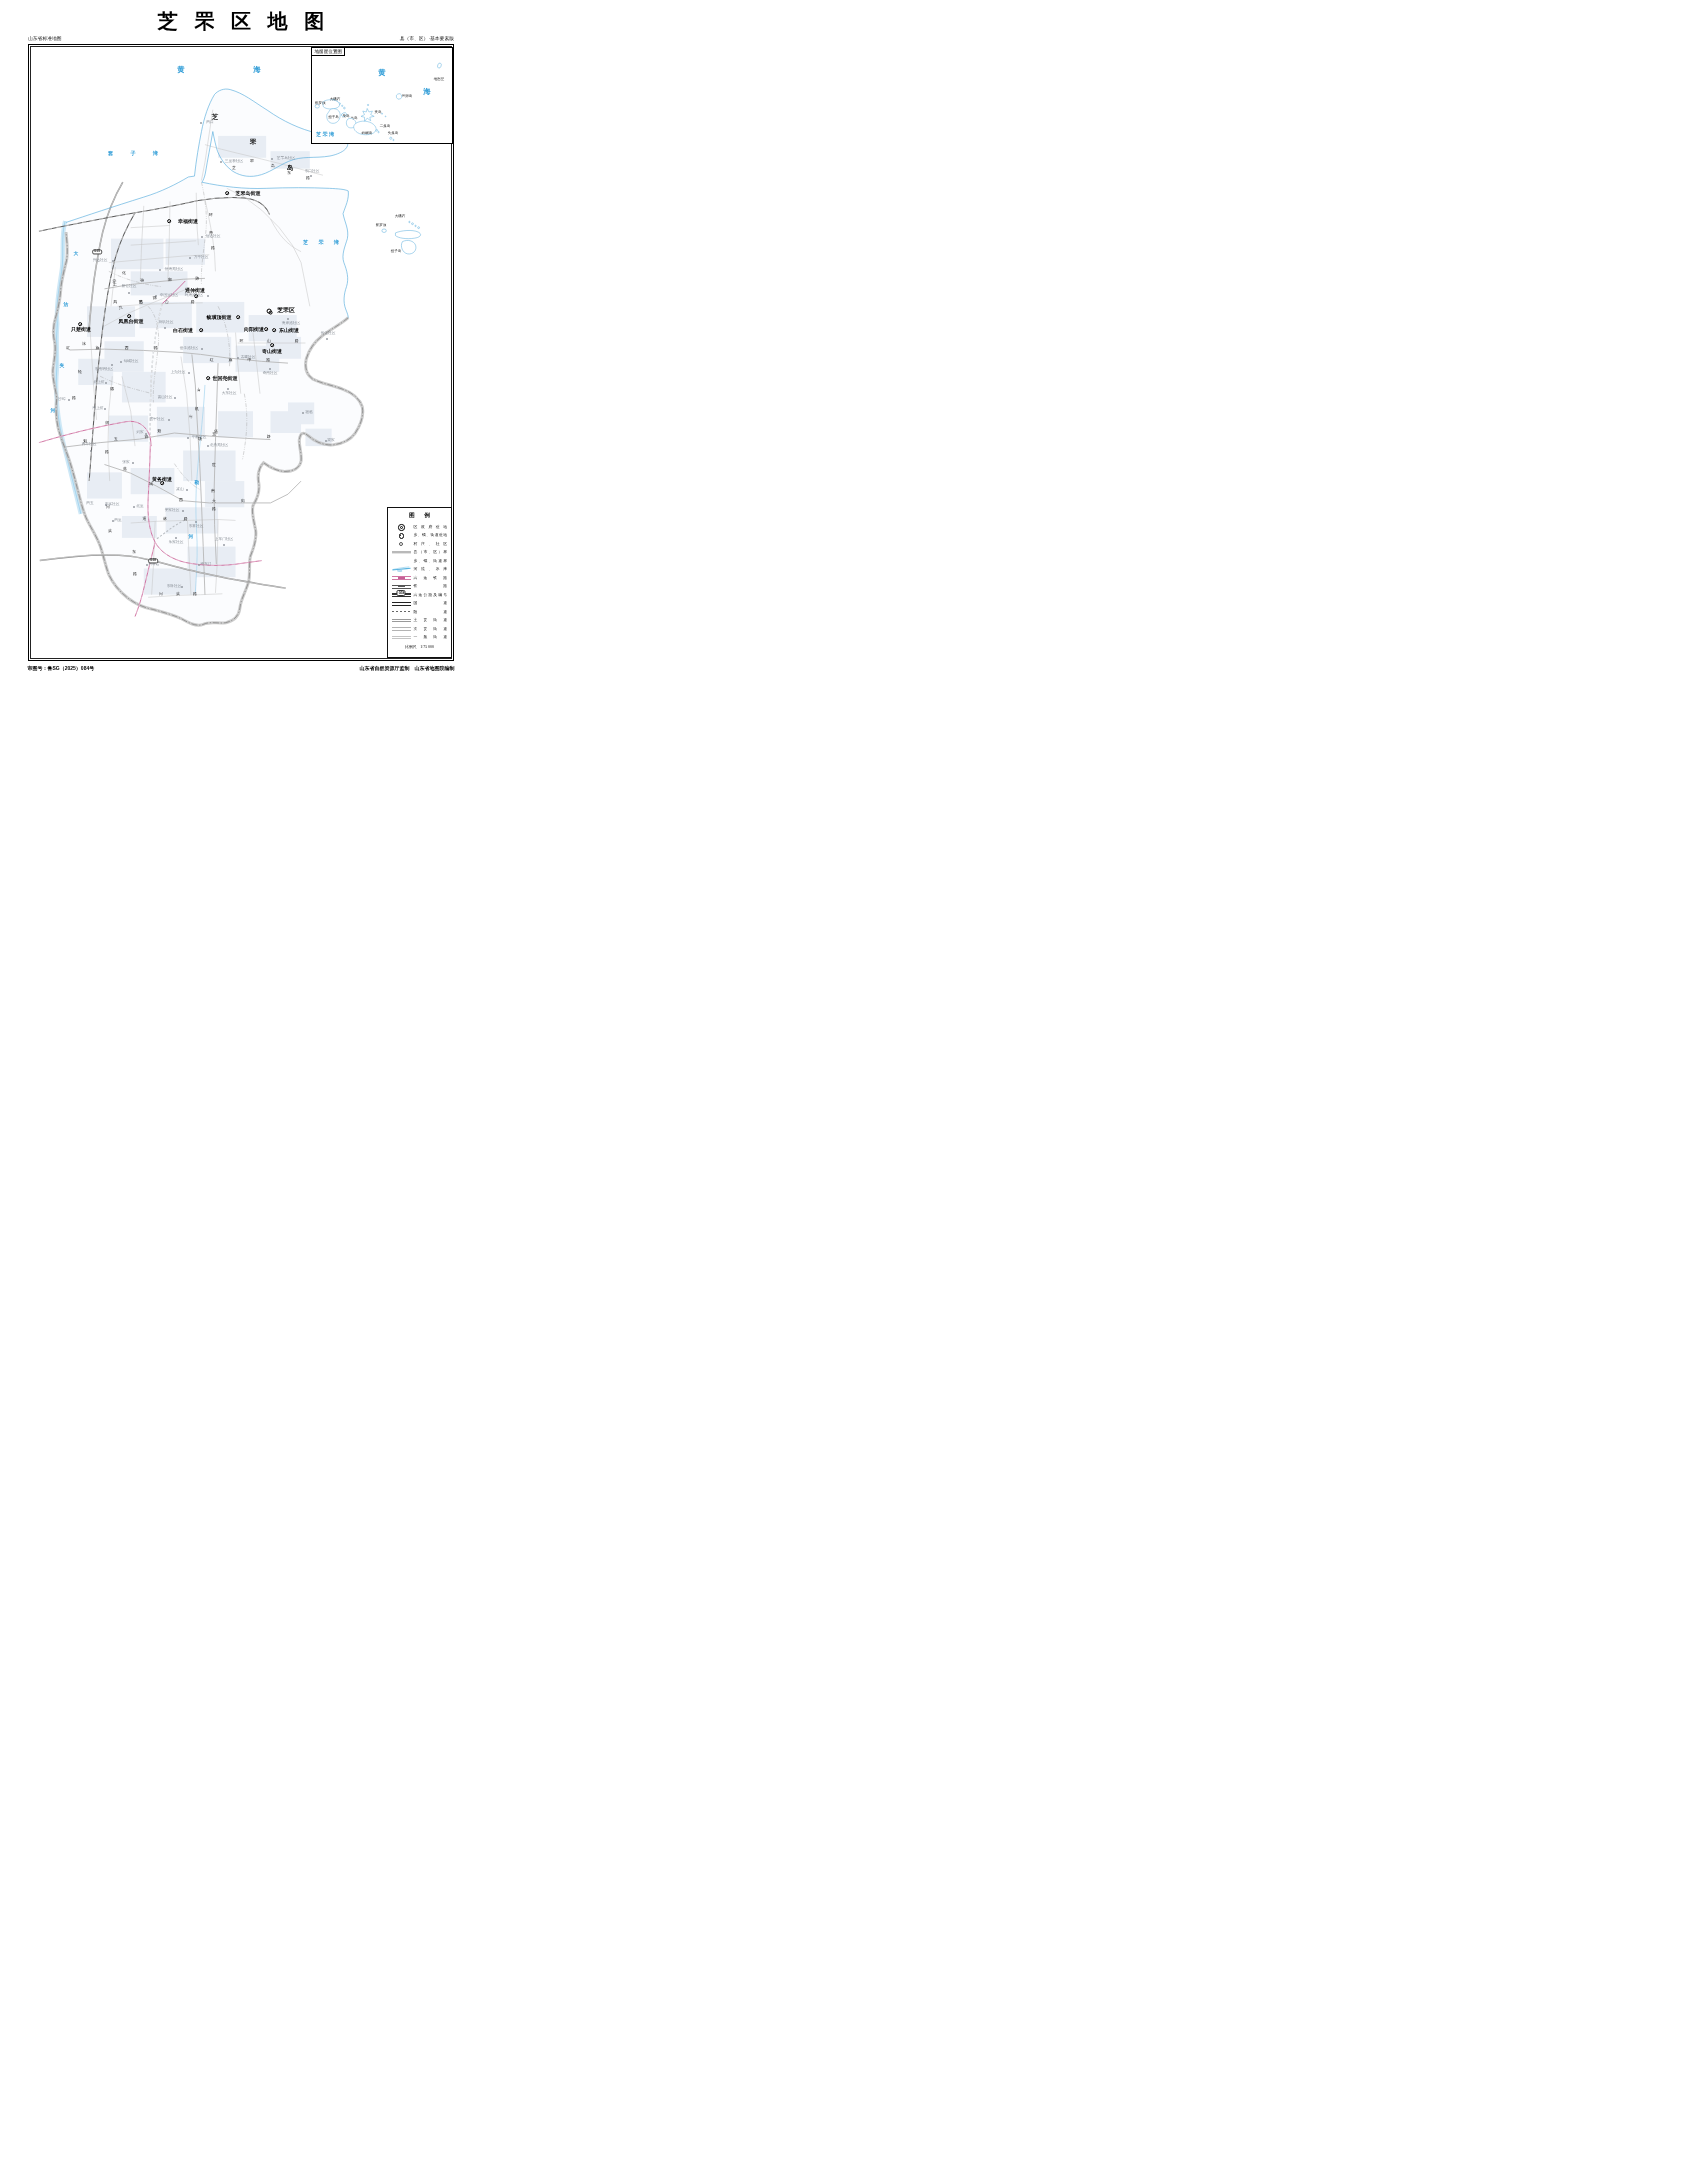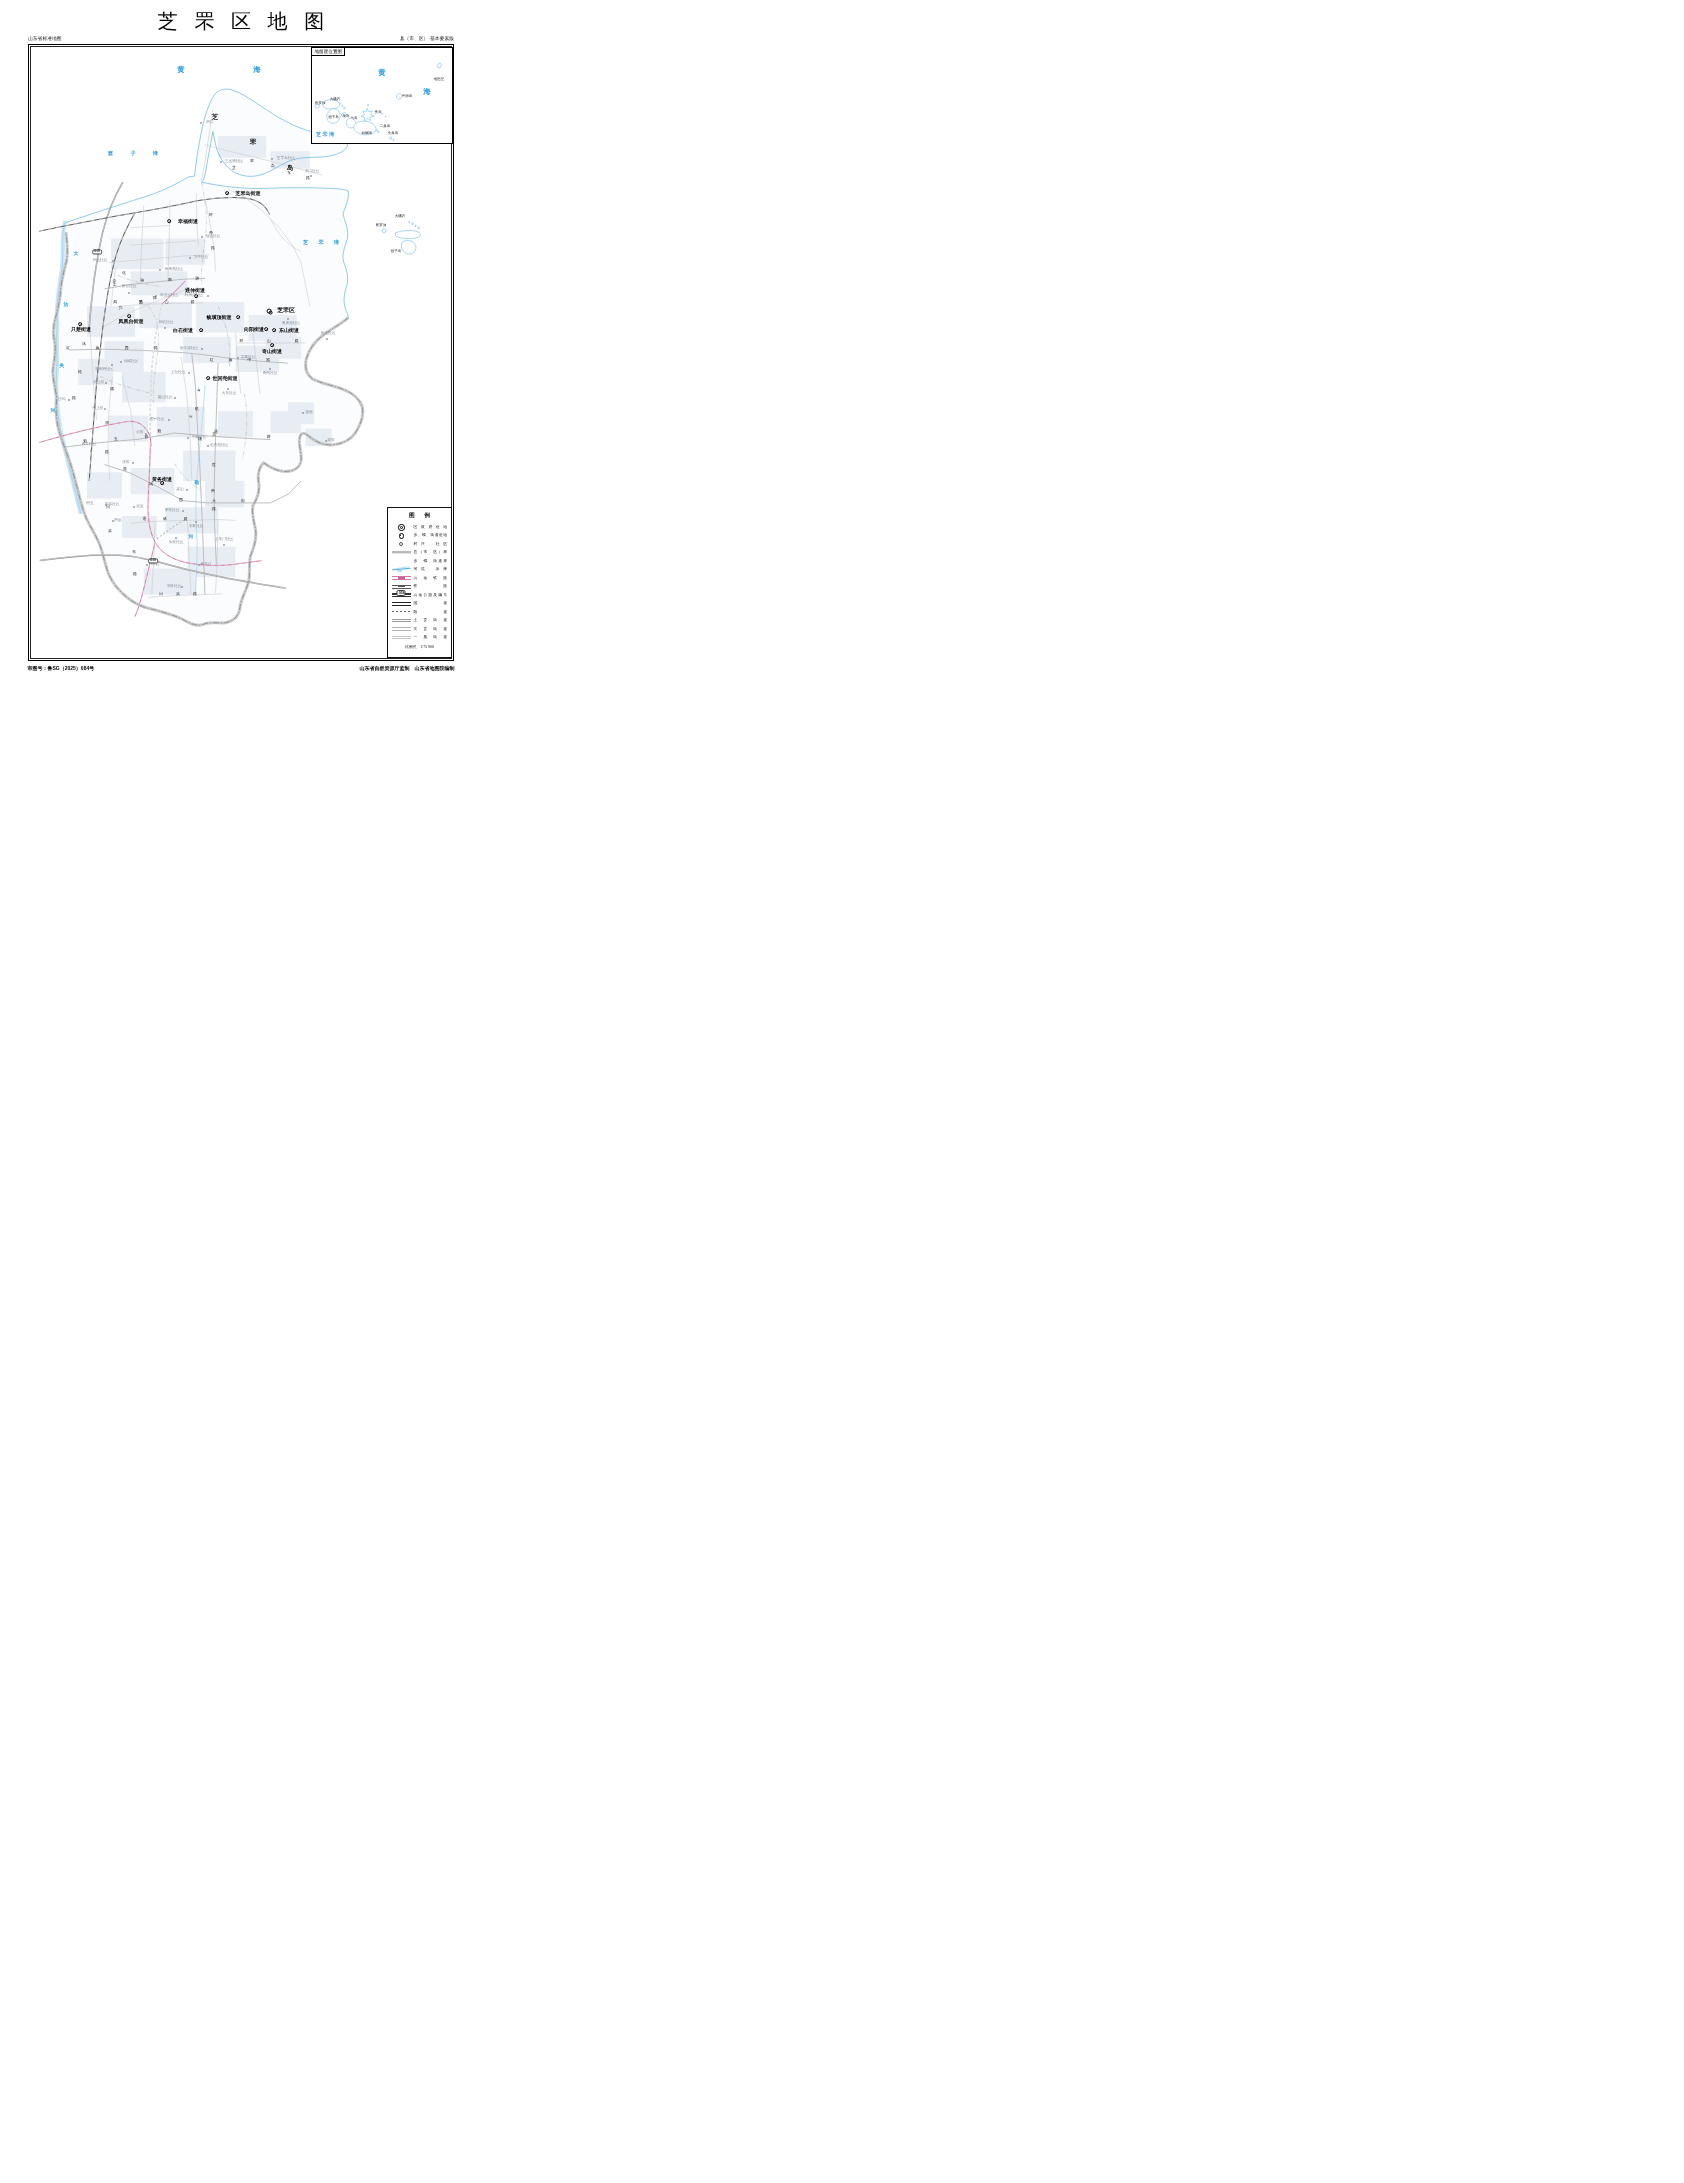--- a/index.html
+++ b/index.html
@@ -3,21 +3,21 @@
 <meta charset="utf-8">
 <style>
   html,body{margin:0;padding:0;background:#fff;}
   .page{position:relative;width:482px;height:681px;background:#fff;overflow:hidden;
         font-family:"Liberation Serif","DejaVu Serif",serif;}
   
   .hdr-left{position:absolute;left:28px;top:35px;font-family:"Liberation Sans","DejaVu Sans",sans-serif;
             font-size:4.8px;color:#111;}
   .hdr-right{position:absolute;right:28px;top:35px;font-family:"Liberation Sans","DejaVu Sans",sans-serif;
             font-size:4.8px;color:#111;}
-  .hdr-title{position:absolute;left:0;right:0;top:7.9px;text-align:center;font-size:20px;font-weight:400;
+  .hdr-title{position:absolute;left:0;right:0;top:7.9px;text-align:center;font-size:20px;font-weight:700;
             color:#000;letter-spacing:16.6px;text-indent:16.6px;}
   
   .frame{position:absolute;left:28px;top:44px;width:426px;height:617px;border:1.3px solid #000;box-sizing:border-box;}
   .frame .inner{position:absolute;left:1.3px;top:1.3px;right:1.3px;bottom:1.3px;border:0.4px solid #222;}
   .maplayer{position:absolute;left:0;top:0;width:482px;height:681px;pointer-events:none;}
   svg.geom{position:absolute;left:28px;top:45px;}
   
   .lbl{position:absolute;transform:translate(-50%,-50%);white-space:nowrap;line-height:1;}
   .L-sea-lg{color:#2a9ad6;font-size:7.4px;font-weight:600;}
   .L-sea{color:#2a9ad6;font-size:5.2px;font-weight:600;}

